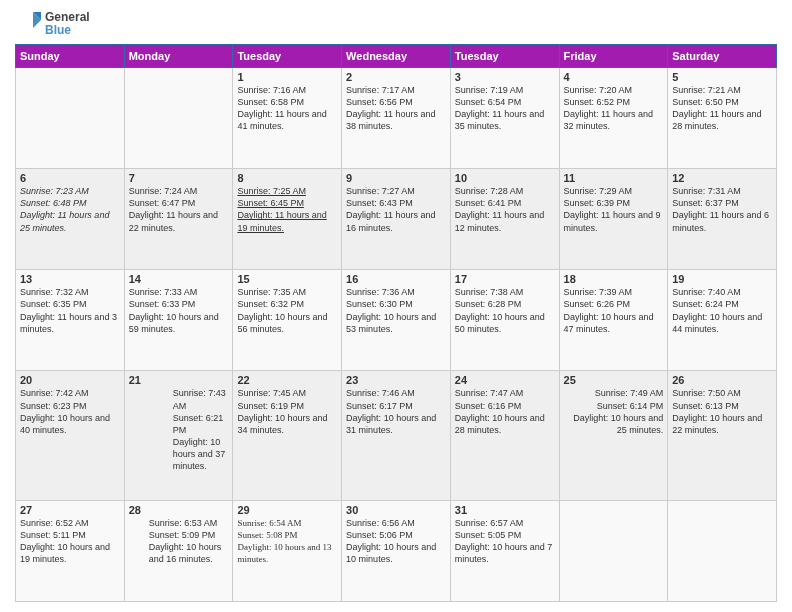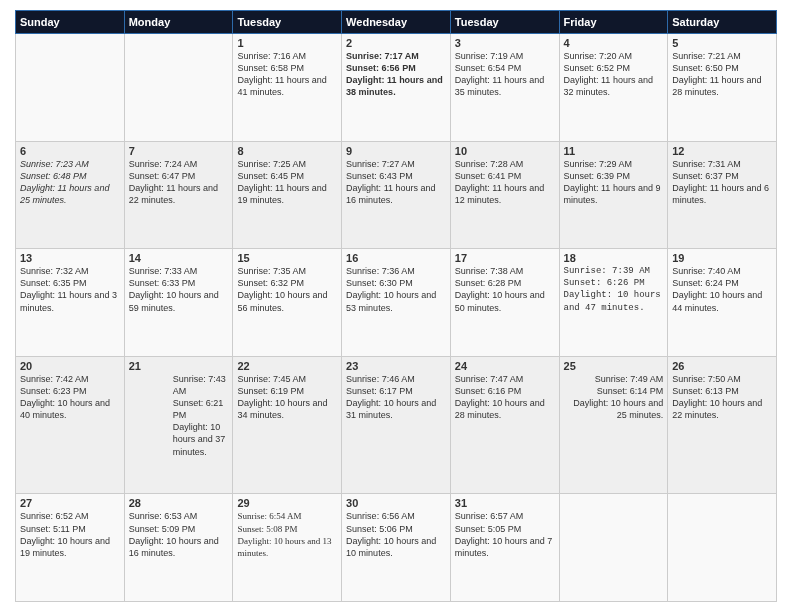--- a/index.html
+++ b/index.html
@@ -42,21 +42,21 @@
       color: #555;
     }
     .calendar {
       flex: 1;
       border: 1px solid #ccc;
       border-collapse: collapse;
       width: 100%;
       table-layout: fixed;
     }
     .calendar th {
-      background-color: #0f172a;
+      background-color: #a21caf;
       color: #fff;
       font-size: 11px;
       font-weight: bold;
       padding: 5px 4px;
       text-align: left;
       border: 1px solid #2d6aaa;
     }
     .calendar td {
       vertical-align: top;
       border: 1px solid #ccc;
@@ -83,20 +83,43 @@
       color: #333;
     }
     .empty-cell {
       background-color: inherit;
     }
   </style>
 </head>
 <body>
 
 <div class="page">
+  <div class="header">
+    <div class="logo">
+  <div style="line-height:1.1;">
+    <div style="display:flex;align-items:center;gap:2px;">
+      <div style="position:relative;width:28px;height:28px;">
+        <svg width="28" height="28" viewBox="0 0 28 28">
+          <rect x="0" y="0" width="28" height="28" fill="none"></rect>
+          <polygon points="18,2 26,10 18,18 18,2" fill="#4a90c4"></polygon>
+          <polygon points="18,2 26,2 26,10" fill="#2d7ab5"></polygon>
+        </svg>
+      </div>
+      <div>
+        <div style="font-size:12px;font-weight:bold;color:#444;">General</div>
+        <div style="font-size:12px;font-weight:bold;color:#4a90c4;">Blue</div>
+      </div>
+    </div>
+  </div>
+</div>
+    <div class="title-section">
+      <div class="month-title"></div>
+      <div class="location-title"></div>
+    </div>
+  </div>
 
   <table class="calendar">
     <thead>
       <tr>
       <th>Sunday</th>
           <th>Monday</th>
           <th>Tuesday</th>
           <th>Wednesday</th>
           <th>Tuesday</th>
           <th>Friday</th>
@@ -108,21 +131,21 @@
           <td class="empty-cell"></td>
           <td class="empty-cell"></td>
           <td>
             <span class="day-number">1</span>
             <div class="day-info" style="white-space: pre-line;">Sunrise: 7:16 AM
 Sunset: 6:58 PM
 Daylight: 11 hours and 41 minutes.</div>
           </td>
           <td>
             <span class="day-number">2</span>
-            <div class="day-info" style="white-space: pre-line; font-weight: bold;">Sunrise: 7:17 AM
+            <div class="day-info" style="white-space: pre-line;">Sunrise: 7:17 AM
 Sunset: 6:56 PM
 Daylight: 11 hours and 38 minutes.</div>
           </td>
           <td>
             <span class="day-number">3</span>
             <div class="day-info" style="white-space: pre-line;">Sunrise: 7:19 AM
 Sunset: 6:54 PM
 Daylight: 11 hours and 35 minutes.</div>
           </td>
           <td>
@@ -146,21 +169,21 @@
 Daylight: 11 hours and 25 minutes.</div>
           </td>
           <td>
             <span class="day-number">7</span>
             <div class="day-info" style="white-space: pre-line;">Sunrise: 7:24 AM
 Sunset: 6:47 PM
 Daylight: 11 hours and 22 minutes.</div>
           </td>
           <td>
             <span class="day-number">8</span>
-            <div class="day-info" style="white-space: pre-line;">Sunrise: 7:25 AM
+            <div class="day-info" style="white-space: pre-line; text-decoration: underline;">Sunrise: 7:25 AM
 Sunset: 6:45 PM
 Daylight: 11 hours and 19 minutes.</div>
           </td>
           <td>
             <span class="day-number">9</span>
             <div class="day-info" style="white-space: pre-line;">Sunrise: 7:27 AM
 Sunset: 6:43 PM
 Daylight: 11 hours and 16 minutes.</div>
           </td>
           <td>
@@ -208,21 +231,21 @@
 Daylight: 10 hours and 53 minutes.</div>
           </td>
           <td>
             <span class="day-number">17</span>
             <div class="day-info" style="white-space: pre-line;">Sunrise: 7:38 AM
 Sunset: 6:28 PM
 Daylight: 10 hours and 50 minutes.</div>
           </td>
           <td>
             <span class="day-number">18</span>
-            <div class="day-info" style="white-space: pre-line; font-family: Liberation Mono, monospace;">Sunrise: 7:39 AM
+            <div class="day-info" style="white-space: pre-line;">Sunrise: 7:39 AM
 Sunset: 6:26 PM
 Daylight: 10 hours and 47 minutes.</div>
           </td>
           <td>
             <span class="day-number">19</span>
             <div class="day-info" style="white-space: pre-line;">Sunrise: 7:40 AM
 Sunset: 6:24 PM
 Daylight: 10 hours and 44 minutes.</div>
           </td>
         </tr>
@@ -272,21 +295,21 @@
         </tr>
         <tr>
           <td>
             <span class="day-number">27</span>
             <div class="day-info" style="white-space: pre-line;">Sunrise: 6:52 AM
 Sunset: 5:11 PM
 Daylight: 10 hours and 19 minutes.</div>
           </td>
           <td>
             <span class="day-number">28</span>
-            <div class="day-info" style="white-space: pre-line;">Sunrise: 6:53 AM
+            <div class="day-info" style="white-space: pre-line; margin-left: 20px;">Sunrise: 6:53 AM
 Sunset: 5:09 PM
 Daylight: 10 hours and 16 minutes.</div>
           </td>
           <td>
             <span class="day-number">29</span>
             <div class="day-info" style="white-space: pre-line; font-family: Liberation Serif, serif;">Sunrise: 6:54 AM
 Sunset: 5:08 PM
 Daylight: 10 hours and 13 minutes.</div>
           </td>
           <td>

